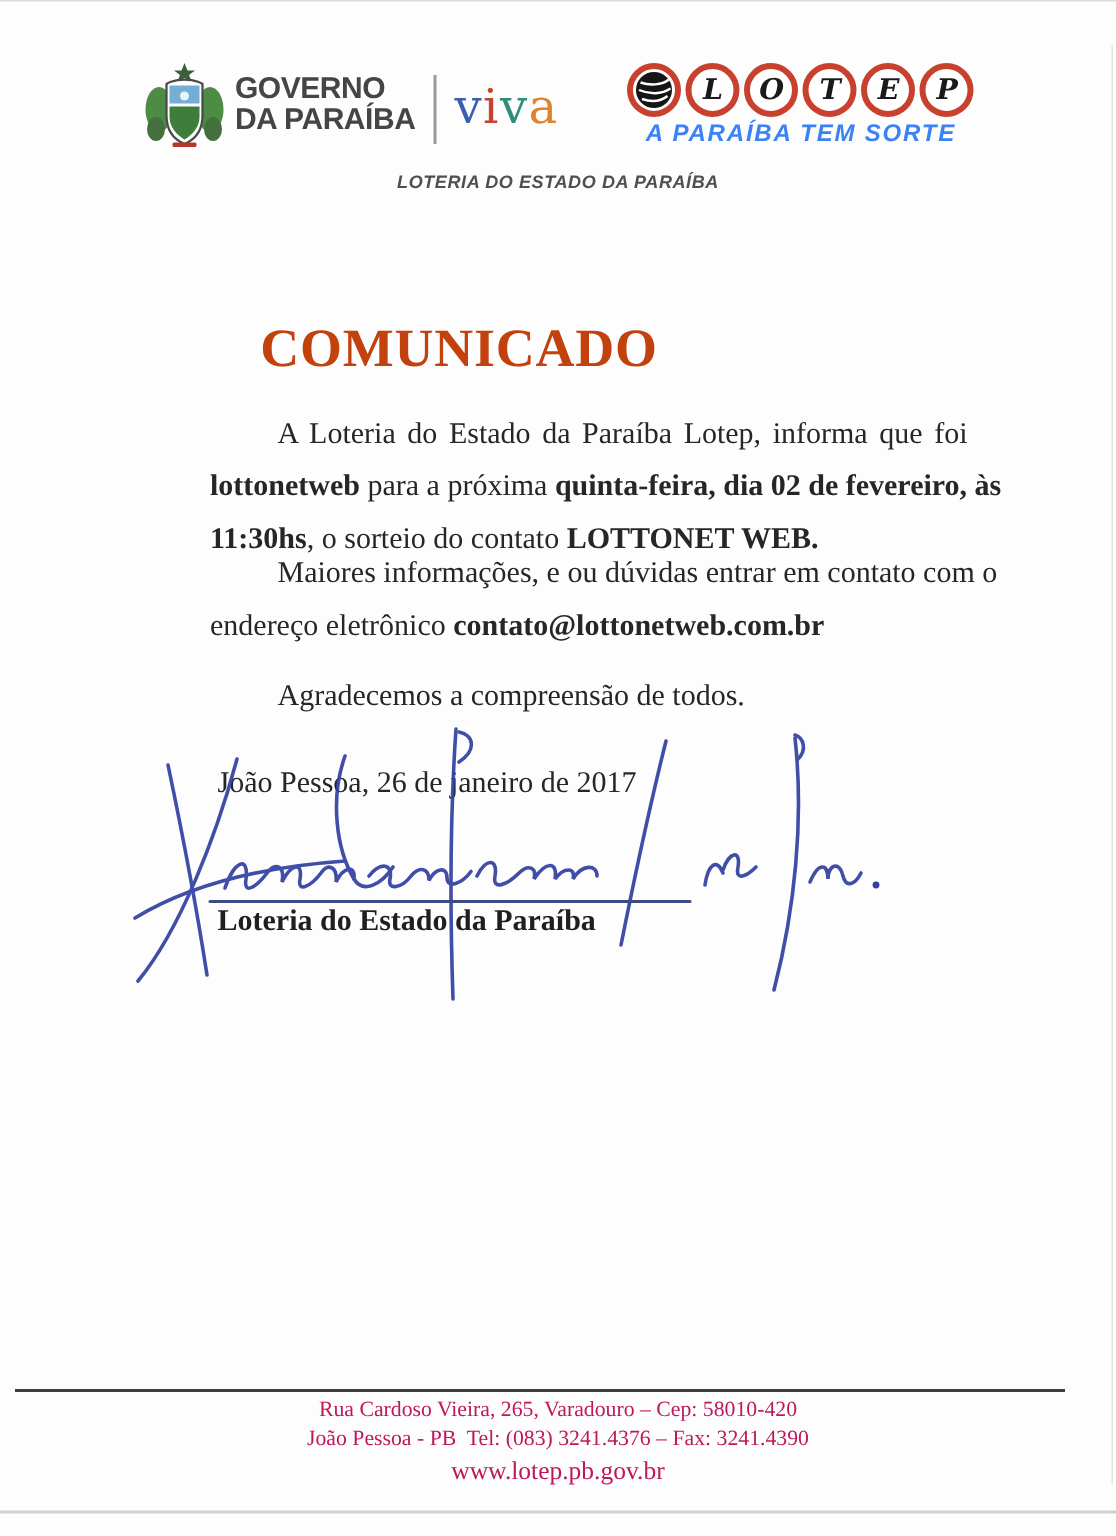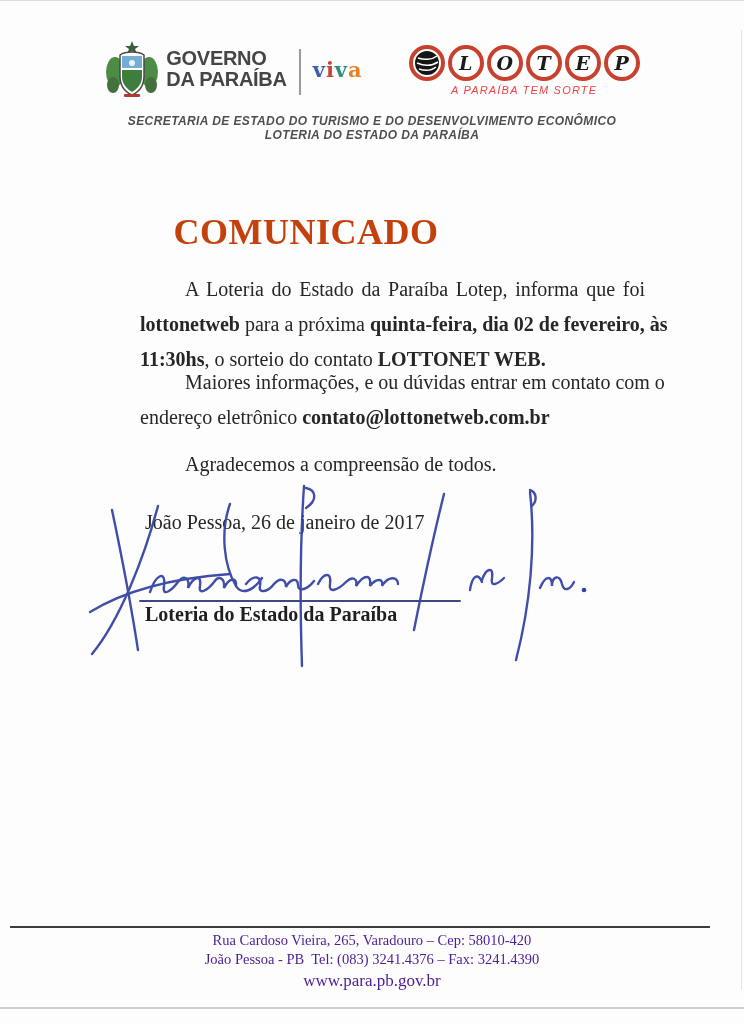--- a/index.html
+++ b/index.html
@@ -9,48 +9,48 @@
   .edge-bottom{position:absolute;top:1007px;left:0;width:744px;height:2px;background:#d0d0d0;}
   .edge-right{position:absolute;top:30px;left:741px;width:1px;height:960px;background:#e4e4e4;}
 
   
   .letterhead{position:absolute;top:40px;left:0;width:744px;display:flex;justify-content:center;
               align-items:center;gap:12px;font-family:"Liberation Sans",sans-serif;}
   .gov-logo{display:flex;align-items:flex-start;gap:6px;}
   .gov-text{margin-top:8px;font-weight:bold;font-size:20px;line-height:21px;color:#454543;letter-spacing:-0.3px;}
   .vdivider{width:2px;height:46px;background:#9a9a9a;margin-top:6px;}
   .viva{display:flex;flex-direction:column;align-items:center;margin-top:2px;}
-  .viva-word{font-family:"DejaVu Serif",serif;font-weight:bold;font-size:21px;line-height:30px;letter-spacing:1px;}
+  .viva-word{font-family:"DejaVu Serif",serif;font-weight:normal;font-size:32px;line-height:30px;letter-spacing:1px;}
   .viva-l1{color:#3b5fae;} .viva-l2{color:#c94130;} .viva-l3{color:#2f8d7c;} .viva-l4{color:#e0832f;}
   .viva-tag{font-family:"DejaVu Serif",serif;font-style:italic;font-weight:bold;font-size:21px;color:#7e2f20;margin-top:-2px;}
   .lotep{display:flex;flex-direction:column;align-items:center;margin-left:34px;margin-top:2px;}
   .lotep-row{display:flex;gap:3px;}
   .lotep-circle{width:28px;height:28px;border:4px solid #c8402e;border-radius:50%;background:#fff;
                 display:flex;align-items:center;justify-content:center;
                 font-family:"DejaVu Serif",serif;font-style:italic;font-weight:bold;font-size:19px;color:#1a1a1a;}
-  .lotep-tag{color:#ef4444;font-weight:normal;font-style:italic;font-size:11px;letter-spacing:1.2px;margin-top:3px;}
+  .lotep-tag{color:#3b82f6;font-weight:bold;font-style:italic;font-size:16px;letter-spacing:1.2px;margin-top:3px;}
   .secretaria{position:absolute;top:114px;left:0;width:744px;text-align:center;
               font-family:"Liberation Sans",sans-serif;font-style:italic;font-weight:600;
               font-size:12px;line-height:14px;color:#4f4f4f;letter-spacing:0.4px;}
 
   
   .doc-title{position:absolute;top:211px;left:0;width:612px;margin:0;text-align:center;
              font-size:36px;font-weight:bold;letter-spacing:0.5px;color:#c2410c;}
   .para{position:absolute;left:100px;width:545px;font-size:20px;line-height:35px;}
   .jline{display:block;text-align:justify;text-align-last:justify;white-space:nowrap;margin-left:40px;}
   .jline.last{text-align-last:left;}
   .jline.indent{text-indent:45px;}
   .bold{font-weight:bold;}
   .date-line{position:absolute;top:505px;left:100px;width:545px;font-size:20px;line-height:35px;text-indent:45px;}
   .signer{position:absolute;top:601px;left:145px;font-size:20px;font-weight:bold;line-height:27px;color:#1f1f1f;}
   .signature-svg{position:absolute;top:480px;left:78px;width:550px;height:200px;pointer-events:none;z-index:5;}
 
   
   .footer-rule{position:absolute;top:926px;left:10px;width:700px;height:2px;background:#3d3d3d;}
-  .footer{position:absolute;top:931px;left:0;width:744px;text-align:center;color:#4c1d95;}
+  .footer{position:absolute;top:931px;left:0;width:744px;text-align:center;color:#be185d;}
   .footer-l1,.footer-l2{font-size:14.5px;line-height:19px;}
   .footer-l3{font-size:17px;line-height:22px;margin-top:1px;}
 </style>
 </head>
 <body>
 
 <div class="page">
   <div class="edge-top"></div>
 
   <div class="letterhead">
@@ -91,21 +91,20 @@
         <span class="lotep-circle">O</span>
         <span class="lotep-circle">T</span>
         <span class="lotep-circle">E</span>
         <span class="lotep-circle">P</span>
       </div>
       <div class="lotep-tag">A PARAÍBA TEM SORTE</div>
     </div>
   </div>
 
   <div class="secretaria">
-    <div>SECRETARIA DE ESTADO DO TURISMO E DO DESENVOLVIMENTO ECONÔMICO</div>
     <div>LOTERIA DO ESTADO DA PARAÍBA</div>
   </div>
 
   <h1 class="doc-title">COMUNICADO</h1>
 
   <div class="para" style="top:272px">
       <div class="jline indent"><span>A Loteria do Estado da Paraíba Lotep, informa que foi</span></div>
       <div class="jline"><span class="bold">lottonetweb</span><span> para a próxima </span><span class="bold">quinta-feira, dia 02 de fevereiro, às</span></div>
       <div class="jline last"><span class="bold">11:30hs</span><span>, o sorteio do contato </span><span class="bold">LOTTONET WEB.</span></div>
     </div>
@@ -139,18 +138,18 @@
       <path d="M462,108 c6,-14 12,-12 12,-2 c0,-10 8,-12 10,-2 c2,8 8,6 12,-2"></path>
       <path d="M62,121 L382,121" stroke="#2d3a78" stroke-width="2"></path>
     </g>
     <circle cx="506" cy="110" r="2.3" fill="#3040a0"></circle>
   </svg>
 
   <div class="footer-rule"></div>
   <div class="footer">
     <div class="footer-l1">Rua Cardoso Vieira, 265, Varadouro – Cep: 58010-420</div>
     <div class="footer-l2">João Pessoa - PB&nbsp; Tel: (083) 3241.4376 – Fax: 3241.4390</div>
-    <div class="footer-l3">www.para.pb.gov.br</div>
+    <div class="footer-l3">www.lotep.pb.gov.br</div>
   </div>
 
   <div class="edge-bottom"></div>
   <div class="edge-right"></div>
 </div>
 
 </body></html>

